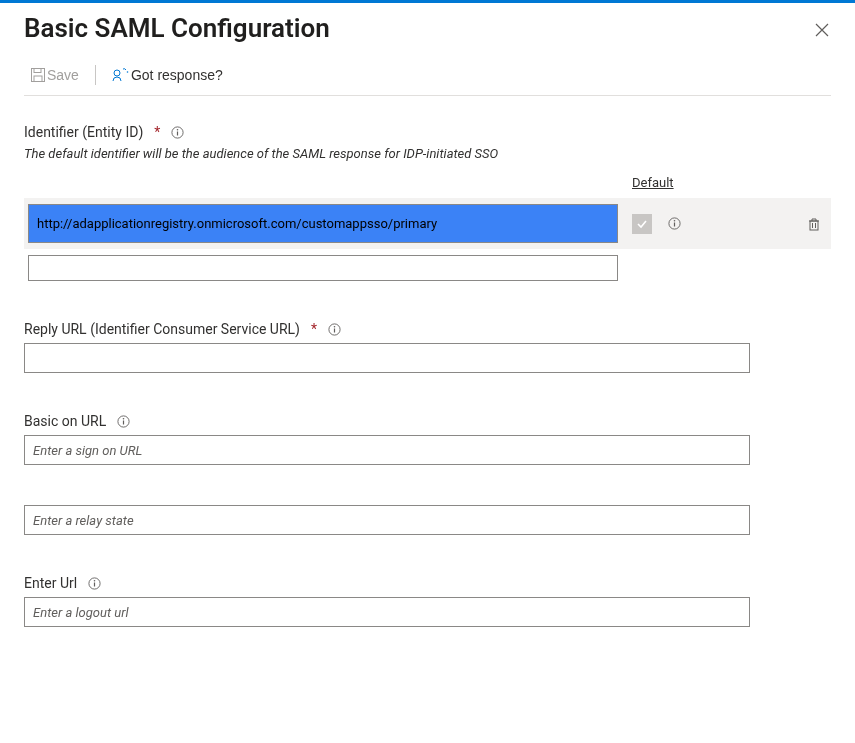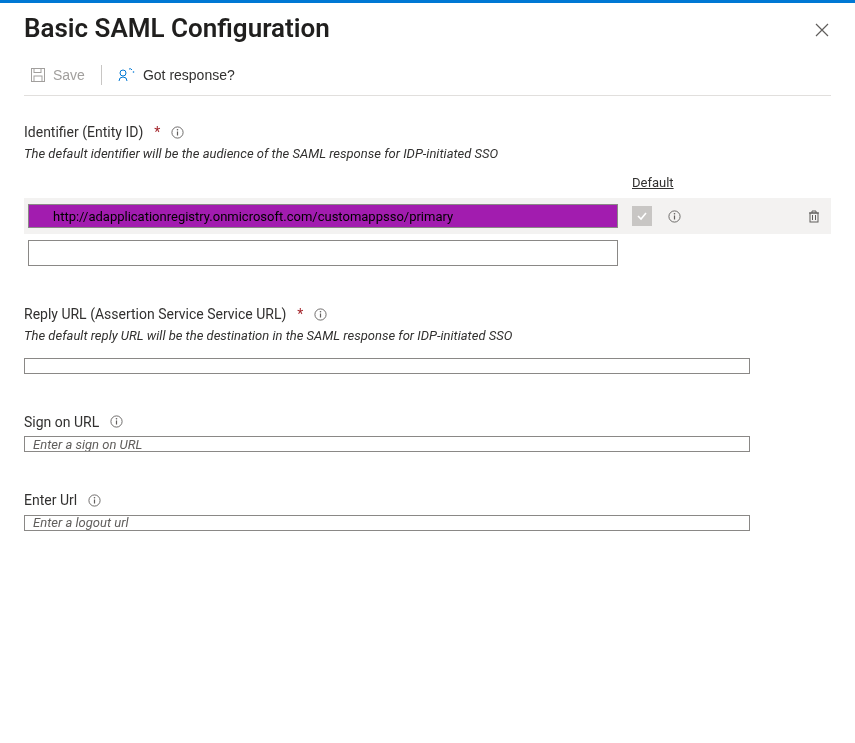--- a/index.html
+++ b/index.html
@@ -45,21 +45,21 @@
       display: flex;
       align-items: center;
       gap: 10px;
       padding-bottom: 10px;
       border-bottom: 1px solid #e1dfdd;
       margin-bottom: 28px;
     }
     .toolbar-btn {
       display: inline-flex;
       align-items: center;
-      gap: 7px;
+      gap: 1px;
       background: none;
       border: none;
       cursor: pointer;
       font-size: 14px;
       color: #323130;
       padding: 2px 6px;
     }
     .toolbar-btn.disabled {
       color: #a19f9d;
       cursor: default;
@@ -107,25 +107,25 @@
     .identifier-row {
       display: flex;
       align-items: center;
       background: #f3f2f1;
       padding: 6px 8px 6px 4px;
       gap: 14px;
       margin-bottom: 6px;
     }
     .identifier-row input[type="text"] {
       flex: 0 0 590px;
-      height: 24px;
+      height: 39px;
       border: 1px solid #8a8886;
-      padding: 0 24px;
-      font-size: 13px;
-      background: #a21caf;
+      padding: 0 8px;
+      font-size: 13px;
+      background: #3b82f6;
       font-family: inherit;
     }
     .check-cell {
       width: 20px; height: 20px;
       display: inline-flex; align-items: center; justify-content: center;
       background: #c8c6c4;
     }
     .check-cell svg { color: #fff; }
     .row-icon {
       background: none; border: none; cursor: pointer;
@@ -140,21 +140,21 @@
       width: 590px;
       height: 26px;
       border: 1px solid #8a8886;
       padding: 0 8px;
       font-size: 13px;
       background: #fff;
       font-family: inherit;
     }
     .full-input {
       width: 726px;
-      height: 16px;
+      height: 30px;
       border: 1px solid #8a8886;
       padding: 0 8px;
       font-size: 13px;
       font-family: inherit;
     }
     .full-input::placeholder { color: #605e5c; font-style: italic; }
     .identifier-row input::placeholder, .identifier-row2 input::placeholder { color: #605e5c; }
   </style>
 </head>
 <body>
@@ -230,49 +230,49 @@
           </svg>
       </button>
     </div>
     <div class="identifier-row2">
       <input type="text" value="" style="">
     </div>
   </div>
 
   <div class="section">
     <div class="section-label">
-      <span>Reply URL (Assertion Service Service URL)</span>
+      <span>Reply URL (Identifier Consumer Service URL)</span>
       <span class="req">*</span>
       <span class="info-icon">
         <svg width="13" height="13" viewBox="0 0 13 13">
             <circle cx="6.5" cy="6.5" r="5.6" stroke="currentColor" fill="none" stroke-width="0.9"></circle>
             <circle cx="6.5" cy="3.8" r="0.8" fill="currentColor"></circle>
             <rect x="5.9" y="5.5" width="1.2" height="4" fill="currentColor"></rect>
           </svg>
       </span>
     </div>
-    <div class="help-text">The default reply URL will be the destination in the SAML response for IDP-initiated SSO</div>
     <input class="full-input" type="text" value="" style="">
   </div>
 
   <div class="section">
     <div class="section-label">
-      <span>Sign on URL</span>
+      <span>Basic on URL</span>
       <span class="info-icon">
         <svg width="13" height="13" viewBox="0 0 13 13">
             <circle cx="6.5" cy="6.5" r="5.6" stroke="currentColor" fill="none" stroke-width="0.9"></circle>
             <circle cx="6.5" cy="3.8" r="0.8" fill="currentColor"></circle>
             <rect x="5.9" y="5.5" width="1.2" height="4" fill="currentColor"></rect>
           </svg>
       </span>
     </div>
     <input class="full-input" type="text" placeholder="Enter a sign on URL" style="">
   </div>
 
   <div class="section">
+    <input class="full-input" type="text" placeholder="Enter a relay state" style="">
   </div>
 
   <div class="section">
     <div class="section-label">
       <span>Enter Url</span>
       <span class="info-icon">
         <svg width="13" height="13" viewBox="0 0 13 13">
             <circle cx="6.5" cy="6.5" r="5.6" stroke="currentColor" fill="none" stroke-width="0.9"></circle>
             <circle cx="6.5" cy="3.8" r="0.8" fill="currentColor"></circle>
             <rect x="5.9" y="5.5" width="1.2" height="4" fill="currentColor"></rect>

